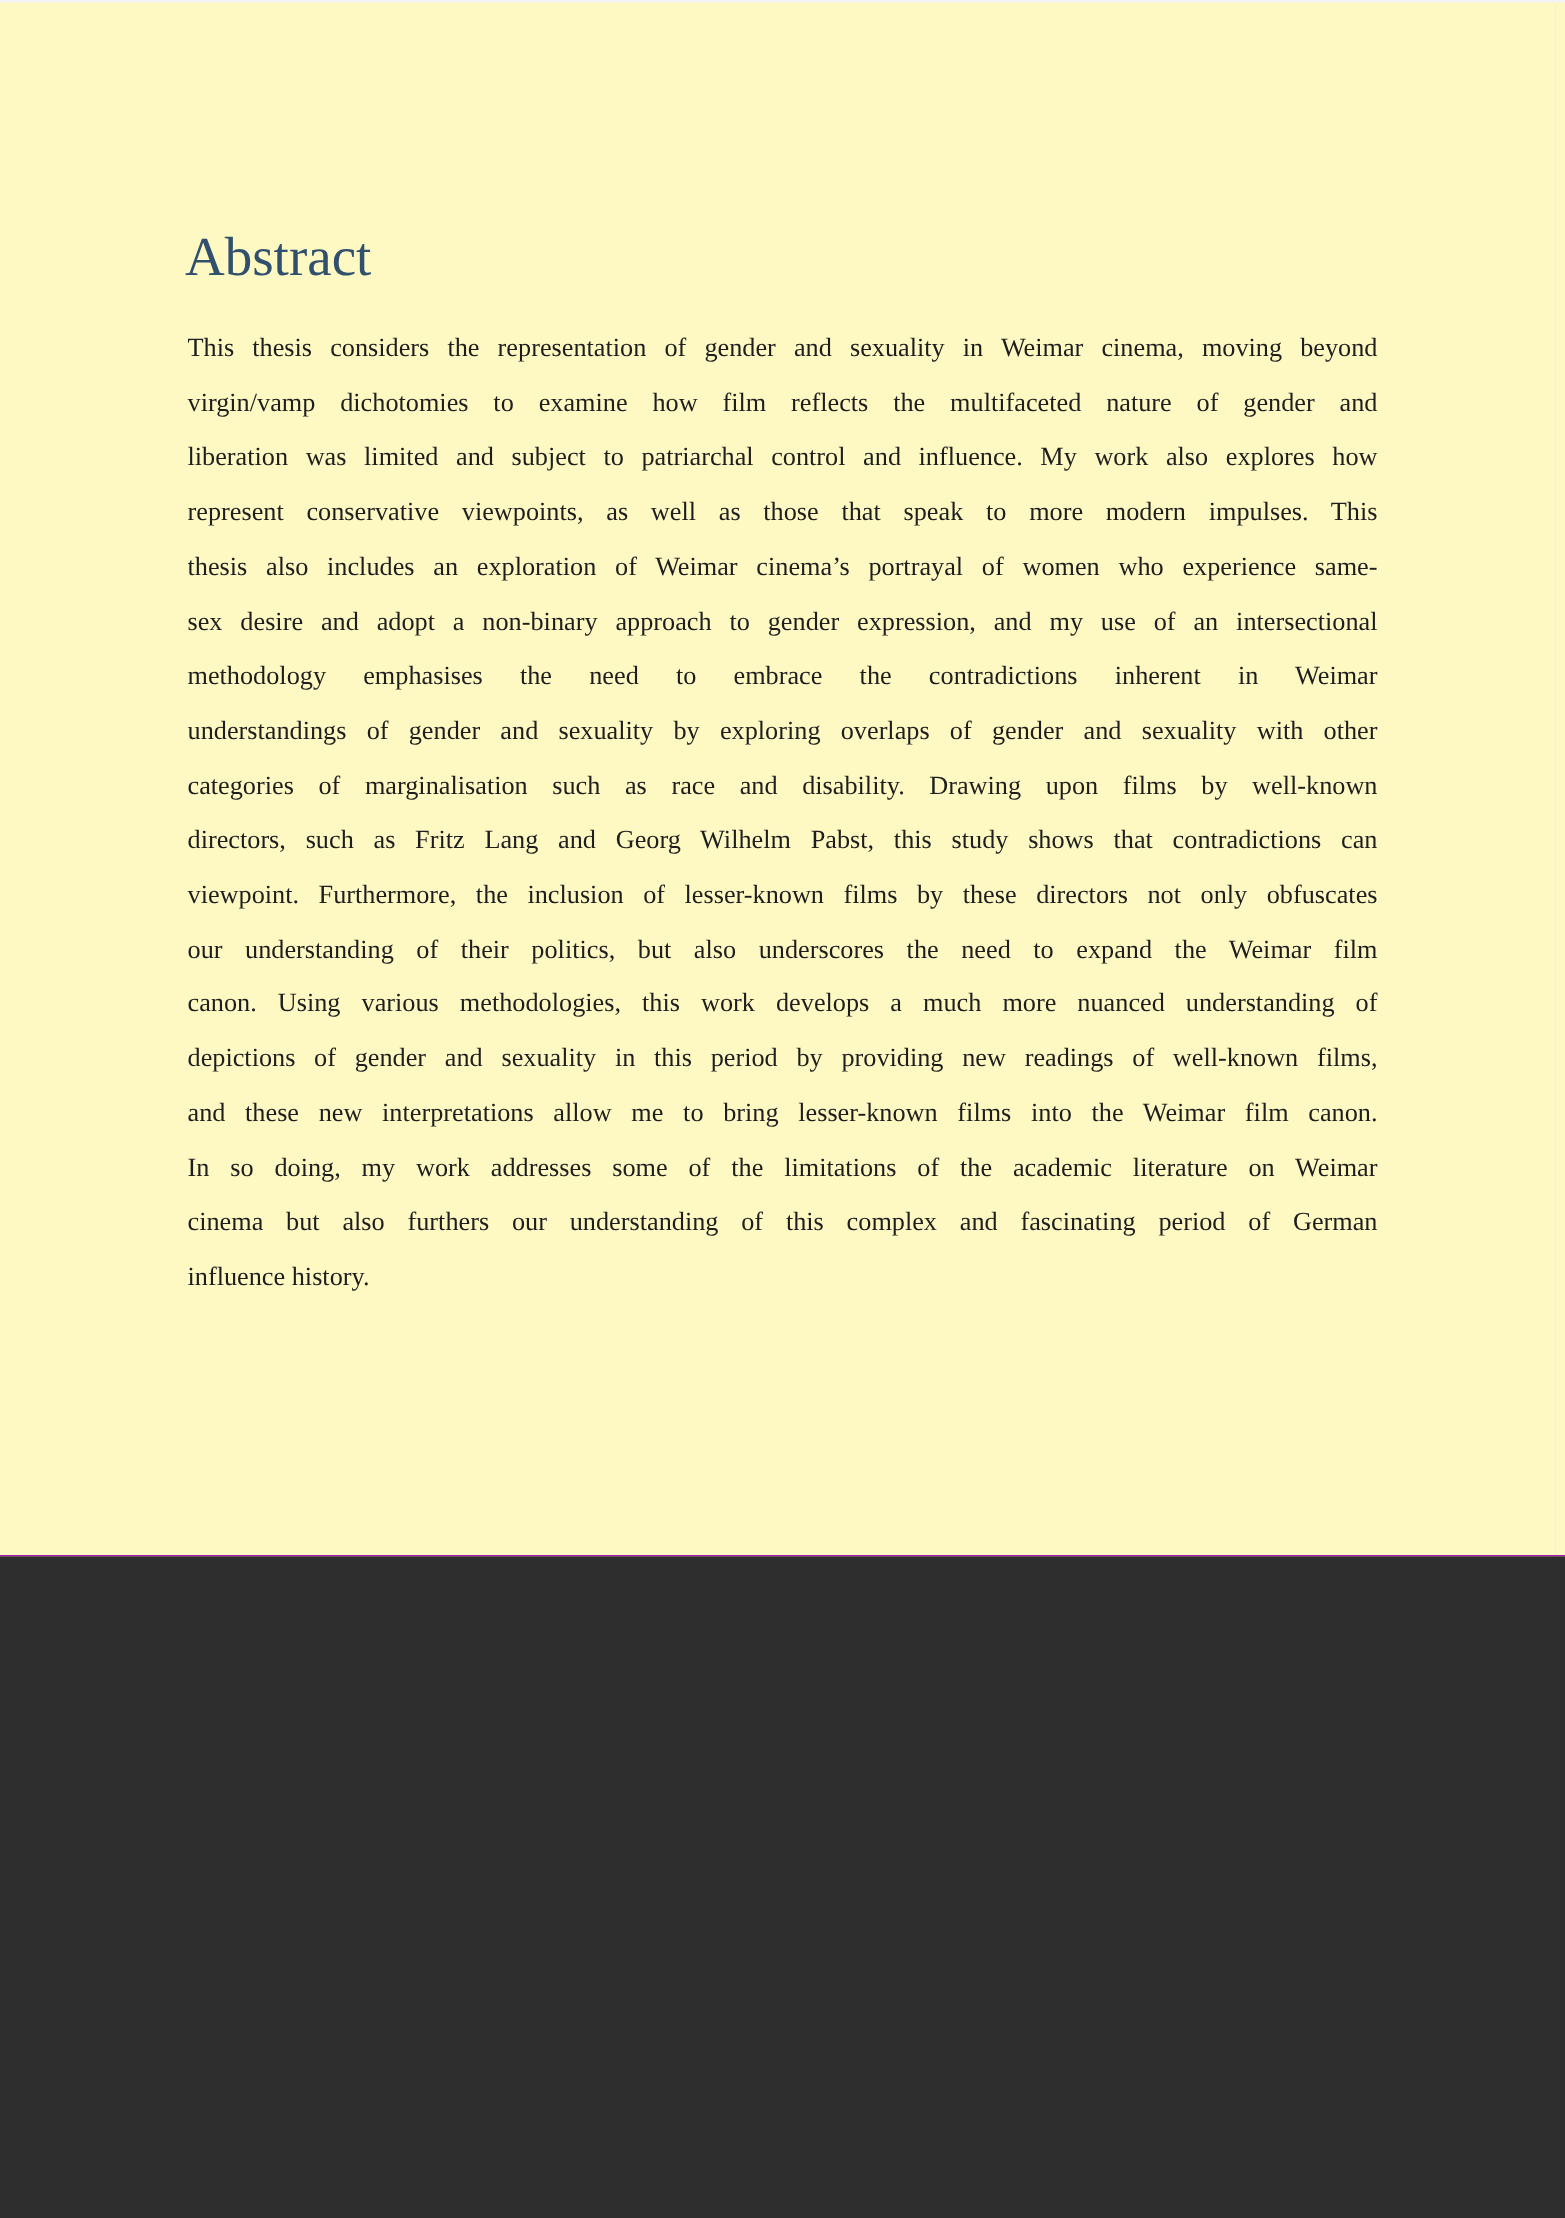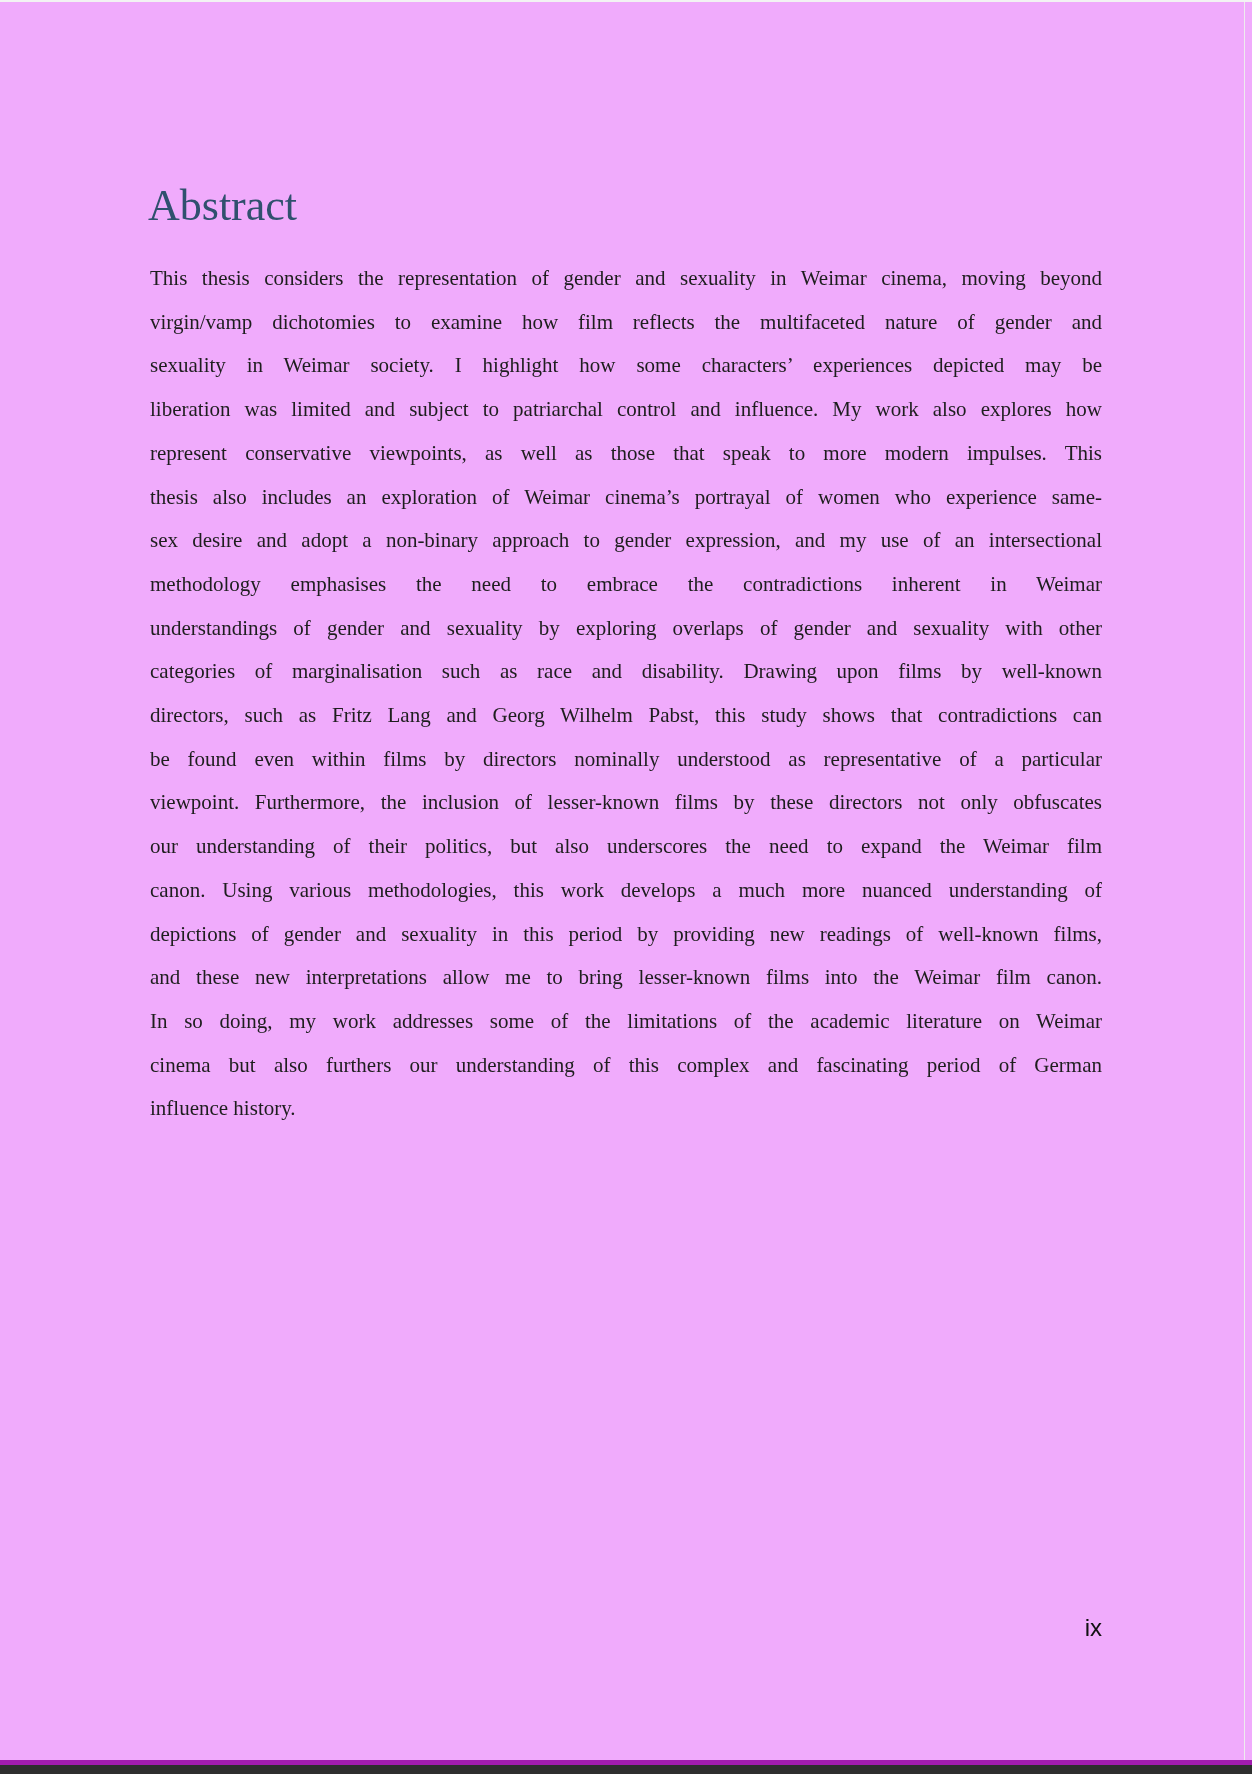--- a/index.html
+++ b/index.html
@@ -4,24 +4,24 @@
 <style>
   html, body {
     margin: 0;
     padding: 0;
     background: #2e2e2e;
     width: 1252px;
   }
   .page {
     position: relative;
     width: 1252px;
-    height: 1765px;
-    background: #f0abfc;
+    height: 1245px;
+    background: #fef9c3;
     border-top: 2px solid #f3f3f3;
-    border-bottom: 5px solid #a21caf;
+    border-bottom: 1px solid #a21caf;
     box-sizing: border-box;
     overflow: hidden;
     font-family: "Liberation Serif", serif;
   }
   .right-hairline {
     position: absolute;
     top: 0;
     right: 7px;
     width: 1px;
     height: 100%;
@@ -72,30 +72,28 @@
 <body>
 
 <div class="page">
   <div class="right-hairline"></div>
 
   <h1 class="doc-title">Abstract</h1>
 
   <div class="abstract-body">
       <div class="line">This thesis considers the representation of gender and sexuality in Weimar cinema, moving beyond</div>
       <div class="line">virgin/vamp dichotomies to examine how film reflects the multifaceted nature of gender and</div>
-      <div class="line">sexuality in Weimar society. I highlight how some characters’ experiences depicted may be</div>
       <div class="line">liberation was limited and subject to patriarchal control and influence. My work also explores how</div>
       <div class="line">represent conservative viewpoints, as well as those that speak to more modern impulses. This</div>
       <div class="line">thesis also includes an exploration of Weimar cinema’s portrayal of women who experience same-</div>
       <div class="line">sex desire and adopt a non-binary approach to gender expression, and my use of an intersectional</div>
       <div class="line">methodology emphasises the need to embrace the contradictions inherent in Weimar</div>
       <div class="line">understandings of gender and sexuality by exploring overlaps of gender and sexuality with other</div>
       <div class="line">categories of marginalisation such as race and disability. Drawing upon films by well-known</div>
       <div class="line">directors, such as Fritz Lang and Georg Wilhelm Pabst, this study shows that contradictions can</div>
-      <div class="line">be found even within films by directors nominally understood as representative of a particular</div>
       <div class="line">viewpoint. Furthermore, the inclusion of lesser-known films by these directors not only obfuscates</div>
       <div class="line">our understanding of their politics, but also underscores the need to expand the Weimar film</div>
       <div class="line">canon.  Using various methodologies, this work develops a much more nuanced understanding of</div>
       <div class="line">depictions of gender and sexuality in this period by providing new readings of well-known films,</div>
       <div class="line">and these new interpretations allow me to bring lesser-known films into the Weimar film canon.</div>
       <div class="line">In so doing, my work addresses some of the limitations of the academic literature on Weimar</div>
       <div class="line">cinema but also furthers our understanding of this complex and fascinating period of German</div>
       <div class="line last">influence history.</div>
     </div>
 

